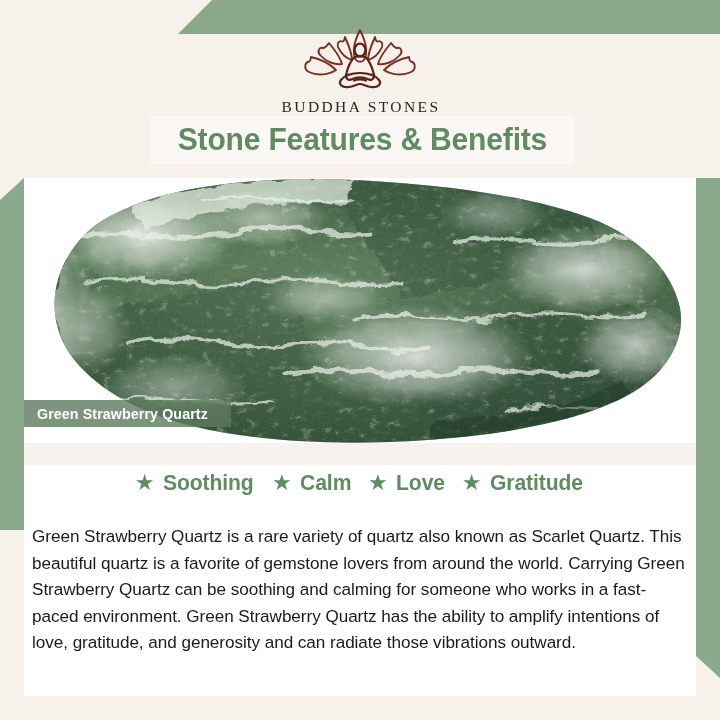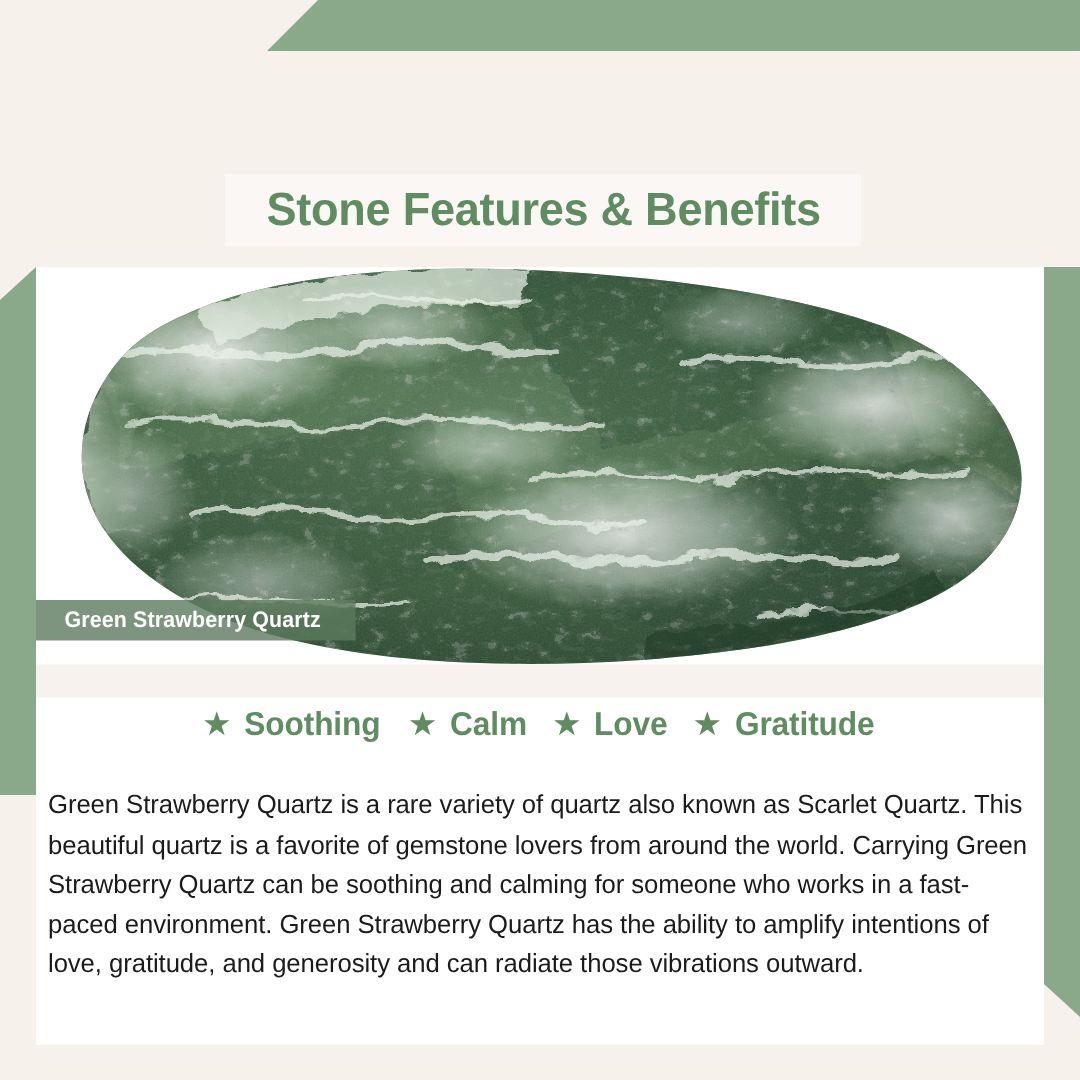--- a/index.html
+++ b/index.html
@@ -125,21 +125,21 @@
   .stone-svg {
     display: block;
     width: 672px;
     height: 265px;
   }
   .caption-bar {
     position: absolute;
     left: 0;
     bottom: 16px;
     height: 27px;
-    padding: 0 14px 0 19px;
+    padding: 0 14px 0 13px;
     display: flex;
     align-items: center;
     background: rgba(92, 122, 94, 0.80);
     z-index: 5;
   }
   .caption-text {
     color: #ffffff;
     font-family: "Liberation Sans Narrow", "Liberation Sans", sans-serif;
     font-size: 15px;
     font-weight: bold;
@@ -227,20 +227,48 @@
 </head>
 <body>
 
 <div id="card">
 
   <div class="deco-top-banner"></div>
   <div class="deco-left-strip"></div>
   <div class="deco-right-strip"></div>
 
   <div class="header">
+    <div class="logo-wrap">
+      <svg class="logo-mark" viewBox="0 0 150 70">
+        <g fill="none" stroke="#7a2f22" stroke-width="1.9" stroke-linecap="round" stroke-linejoin="round">
+
+          <path d="M75 6 C80 16 83 26 80 34 C78 39 72 39 70 34 C67 26 70 16 75 6 Z"></path>
+
+          <path d="M60 13 C64 22 67 30 67 36 C62 35 56 30 53 23 C51.5 19.5 54 16 57.5 17.5 C58.6 18 59.4 15.5 60 13 Z"></path>
+          <path d="M90 13 C86 22 83 30 83 36 C88 35 94 30 97 23 C98.5 19.5 96 16 92.5 17.5 C91.4 18 90.6 15.5 90 13 Z"></path>
+
+          <path d="M44 19 C50 26 55 33 57 40 C50 41 41 38 35 31 C32 27.5 34 23 38 24 C40 24.5 42 21.5 44 19 Z"></path>
+          <path d="M106 19 C100 26 95 33 93 40 C100 41 109 38 115 31 C118 27.5 116 23 112 24 C110 24.5 108 21.5 106 19 Z"></path>
+
+          <path d="M26 33 C35 35 45 40 51 46 C44 51 32 52 24 48 C19 45.5 19 39 24 37.5 C25.5 37 25.8 35 26 33 Z"></path>
+          <path d="M124 33 C115 35 105 40 99 46 C106 51 118 52 126 48 C131 45.5 131 39 126 37.5 C124.5 37 124.2 35 124 33 Z"></path>
+        </g>
+        <g fill="none" stroke="#5e2017" stroke-width="2.2" stroke-linecap="round" stroke-linejoin="round">
+
+          <ellipse cx="75" cy="26" rx="5.4" ry="6.4"></ellipse>
+
+          <path d="M68.5 34 C66 37 63 43 61.5 49 C60 54 62.5 57 66 55.5 C69 54.2 72 53.3 75 53.3 C78 53.3 81 54.2 84 55.5 C87.5 57 90 54 88.5 49 C87 43 84 37 81.5 34 C79.5 31.8 70.5 31.8 68.5 34 Z"></path>
+
+          <path d="M56 56 C60 51 68 49 75 49 C82 49 90 51 94 56 C97 60 93 64 86 63 C81 62.3 78 60 75 60 C72 60 69 62.3 64 63 C57 64 53 60 56 56 Z"></path>
+
+          <path d="M69 56.5 C71.5 55 78.5 55 81 56.5"></path>
+        </g>
+      </svg>
+      <span class="logo-word">BUDDHA STONES</span>
+    </div>
 
     <div class="title-panel">
       <span class="title-text">Stone Features &amp; Benefits</span>
     </div>
   </div>
 
   <div class="photo">
     <svg class="stone-svg" viewBox="0 0 672 265" preserveAspectRatio="none">
       <defs>
         <radialGradient id="gBody" cx="45%" cy="40%" r="72%">

